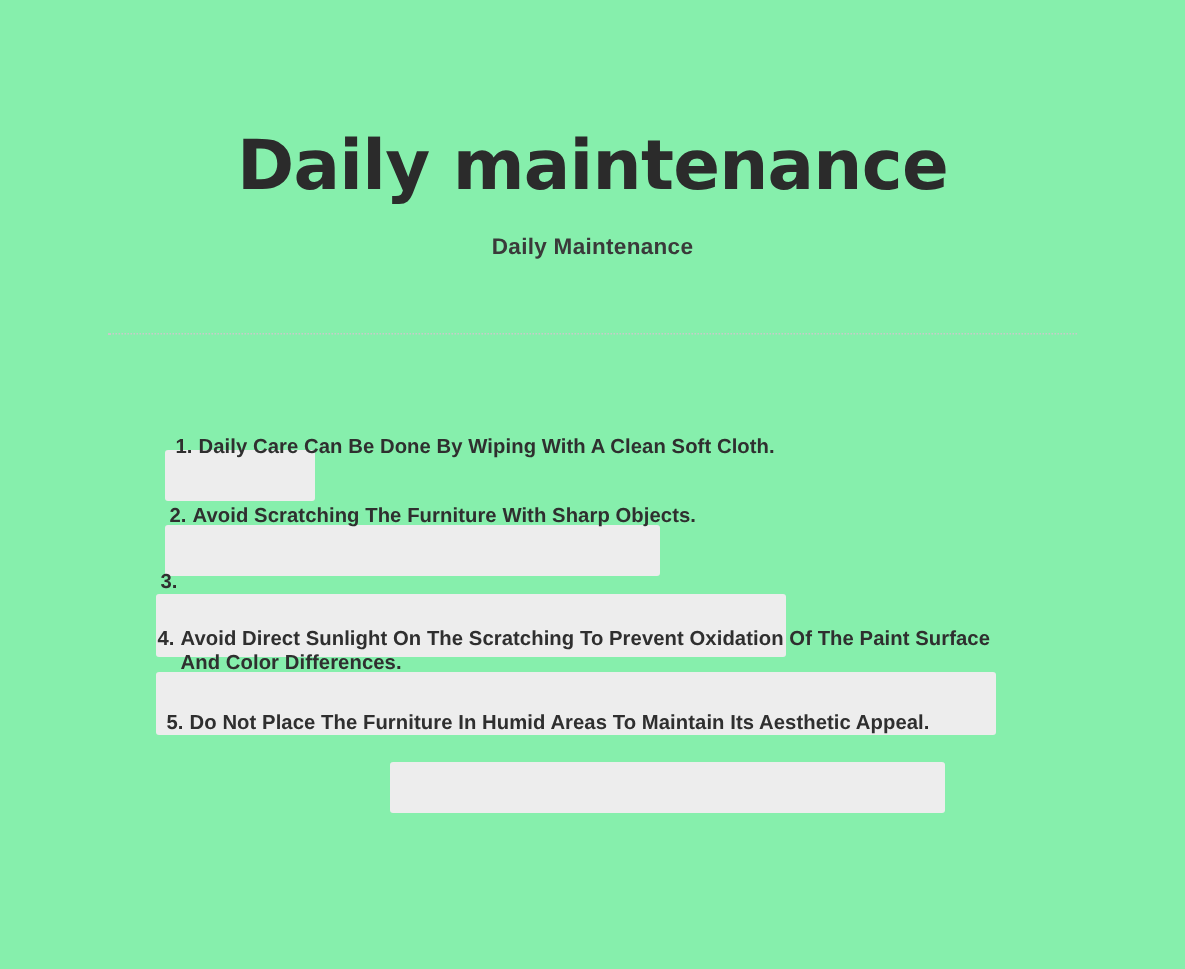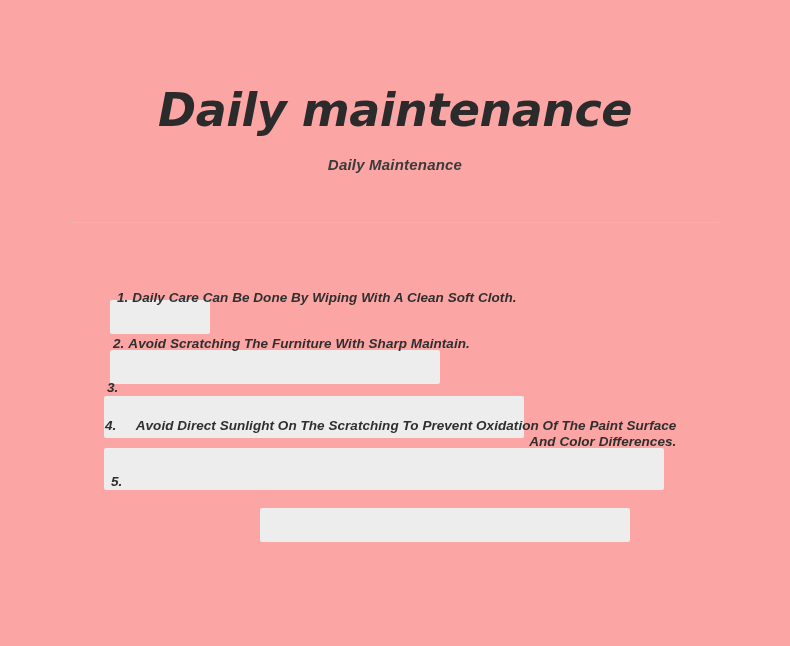--- a/index.html
+++ b/index.html
@@ -11,23 +11,22 @@
     height: 646px;
     background: #f5f5f5;
     font-family: "Liberation Sans", sans-serif;
     color: #333333;
     overflow: hidden;
   }
   .page {
     position: relative;
     width: 790px;
     height: 646px;
-    background: #fca5a5;
+    background: #86efac;
     box-sizing: border-box;
-    font-style: italic;
   }
   .header-block {
     padding-top: 86px;
     text-align: center;
   }
   .main-title {
     font-family: "DejaVu Sans", sans-serif;
     font-weight: 700;
     font-size: 46px;
     letter-spacing: -0.5px;
@@ -67,21 +66,20 @@
     line-height: 1.18;
     margin-bottom: 28px;
     letter-spacing: 0.05px;
   }
   .list-item .num {
     white-space: nowrap;
     margin-right: 4px;
   }
   .list-item .txt {
     max-width: 560px;
-    text-align: right;
   }
   
   .item-0 { margin-left: 12px; margin-bottom: 30px; }
   .item-1 { margin-left: 8px; margin-bottom: 28px; }
   .item-2 { margin-left: 2px; margin-bottom: 22px; }
   .item-3 { margin-left: 0px; margin-bottom: 24px; }
   .item-4 { margin-left: 6px; margin-bottom: 0px; }
   .ghost {
     position: absolute;
     background: #ededed;
@@ -109,27 +107,28 @@
 
     <div class="divider"></div>
 
     <div class="list-wrap">
       <div class="list-item item-0">
         <span class="num">1.</span>
         <span class="txt">Daily Care Can Be Done By Wiping With A Clean Soft Cloth.</span>
       </div>
       <div class="list-item item-1">
         <span class="num">2.</span>
-        <span class="txt">Avoid Scratching The Furniture With Sharp Maintain.</span>
+        <span class="txt">Avoid Scratching The Furniture With Sharp Objects.</span>
       </div>
       <div class="list-item item-2">
         <span class="num">3.</span>
       </div>
       <div class="list-item item-3">
         <span class="num">4.</span>
         <span class="txt" style="max-width:556px">Avoid Direct Sunlight On The Scratching To Prevent Oxidation Of The Paint Surface And Color Differences.</span>
       </div>
       <div class="list-item item-4">
         <span class="num">5.</span>
+        <span class="txt">Do Not Place The Furniture In Humid Areas To Maintain Its Aesthetic Appeal.</span>
       </div>
     </div>
   </div>
 </div>
 
 </body></html>

